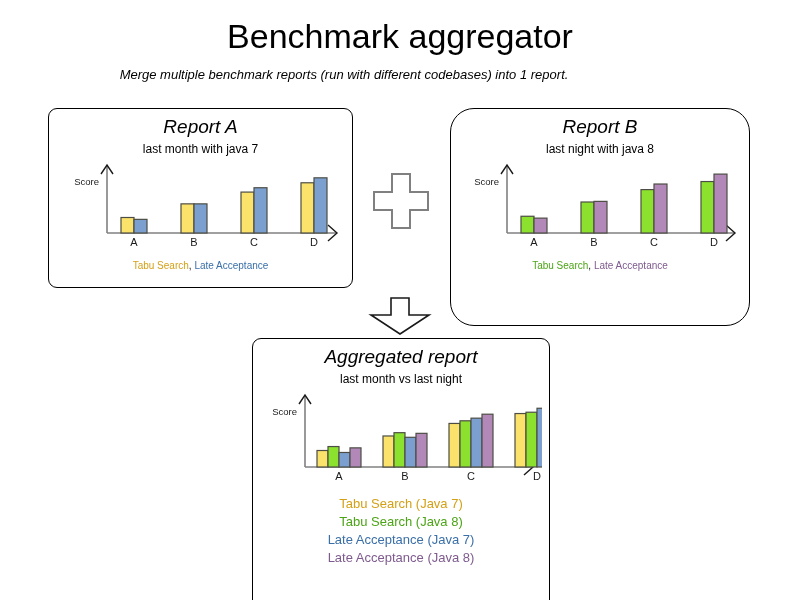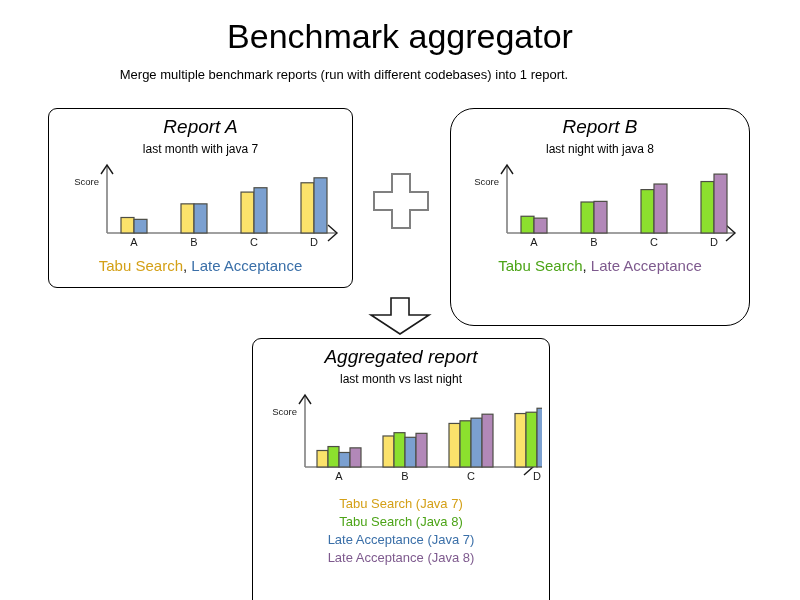--- a/index.html
+++ b/index.html
@@ -10,21 +10,21 @@
   }
   .page{position:relative;width:800px;height:600px;}
 
   
   .title{
     position:absolute;left:0;top:16px;width:800px;text-align:center;
     font-size:34px;line-height:40px;font-weight:400;color:#000;
   }
   .subtitle{
     position:absolute;left:0;top:66px;width:688px;text-align:center;
-    font-size:13px;line-height:18px;color:#000;
+    font-size:13px;line-height:18px;color:#000;font-style:italic;
   }
 
   
   .panel{
     position:absolute;border:1.3px solid #000;border-radius:9px;
     background:#fff;box-sizing:border-box;
   }
   #panel-a{left:48px;top:108px;width:305px;height:180px;}
   #panel-b{left:450px;top:108px;width:300px;height:218px;border-radius:24px;}
   #panel-agg{left:252px;top:338px;width:298px;height:300px;}
@@ -35,21 +35,21 @@
   .panel-sub{
     text-align:center;font-size:12px;line-height:20px;color:#000;
   }
 
   
   .chart{position:relative;margin:0 auto;}
   .chart svg{display:block;}
 
   
   .legend-inline{
-    text-align:center;font-size:15px;line-height:18px;margin-top:2px;
+    text-align:center;font-size:10px;line-height:18px;margin-top:2px;
   }
   .legend-inline .sep{color:#1a1a1a;}
   .legend-stack{
     text-align:center;font-size:13px;line-height:18px;margin-top:4px;
   }
   .legend-stack div{white-space:nowrap;}
 
   
   .connector{position:absolute;}
   #plus-connector{left:366px;top:168px;width:70px;height:70px;}

